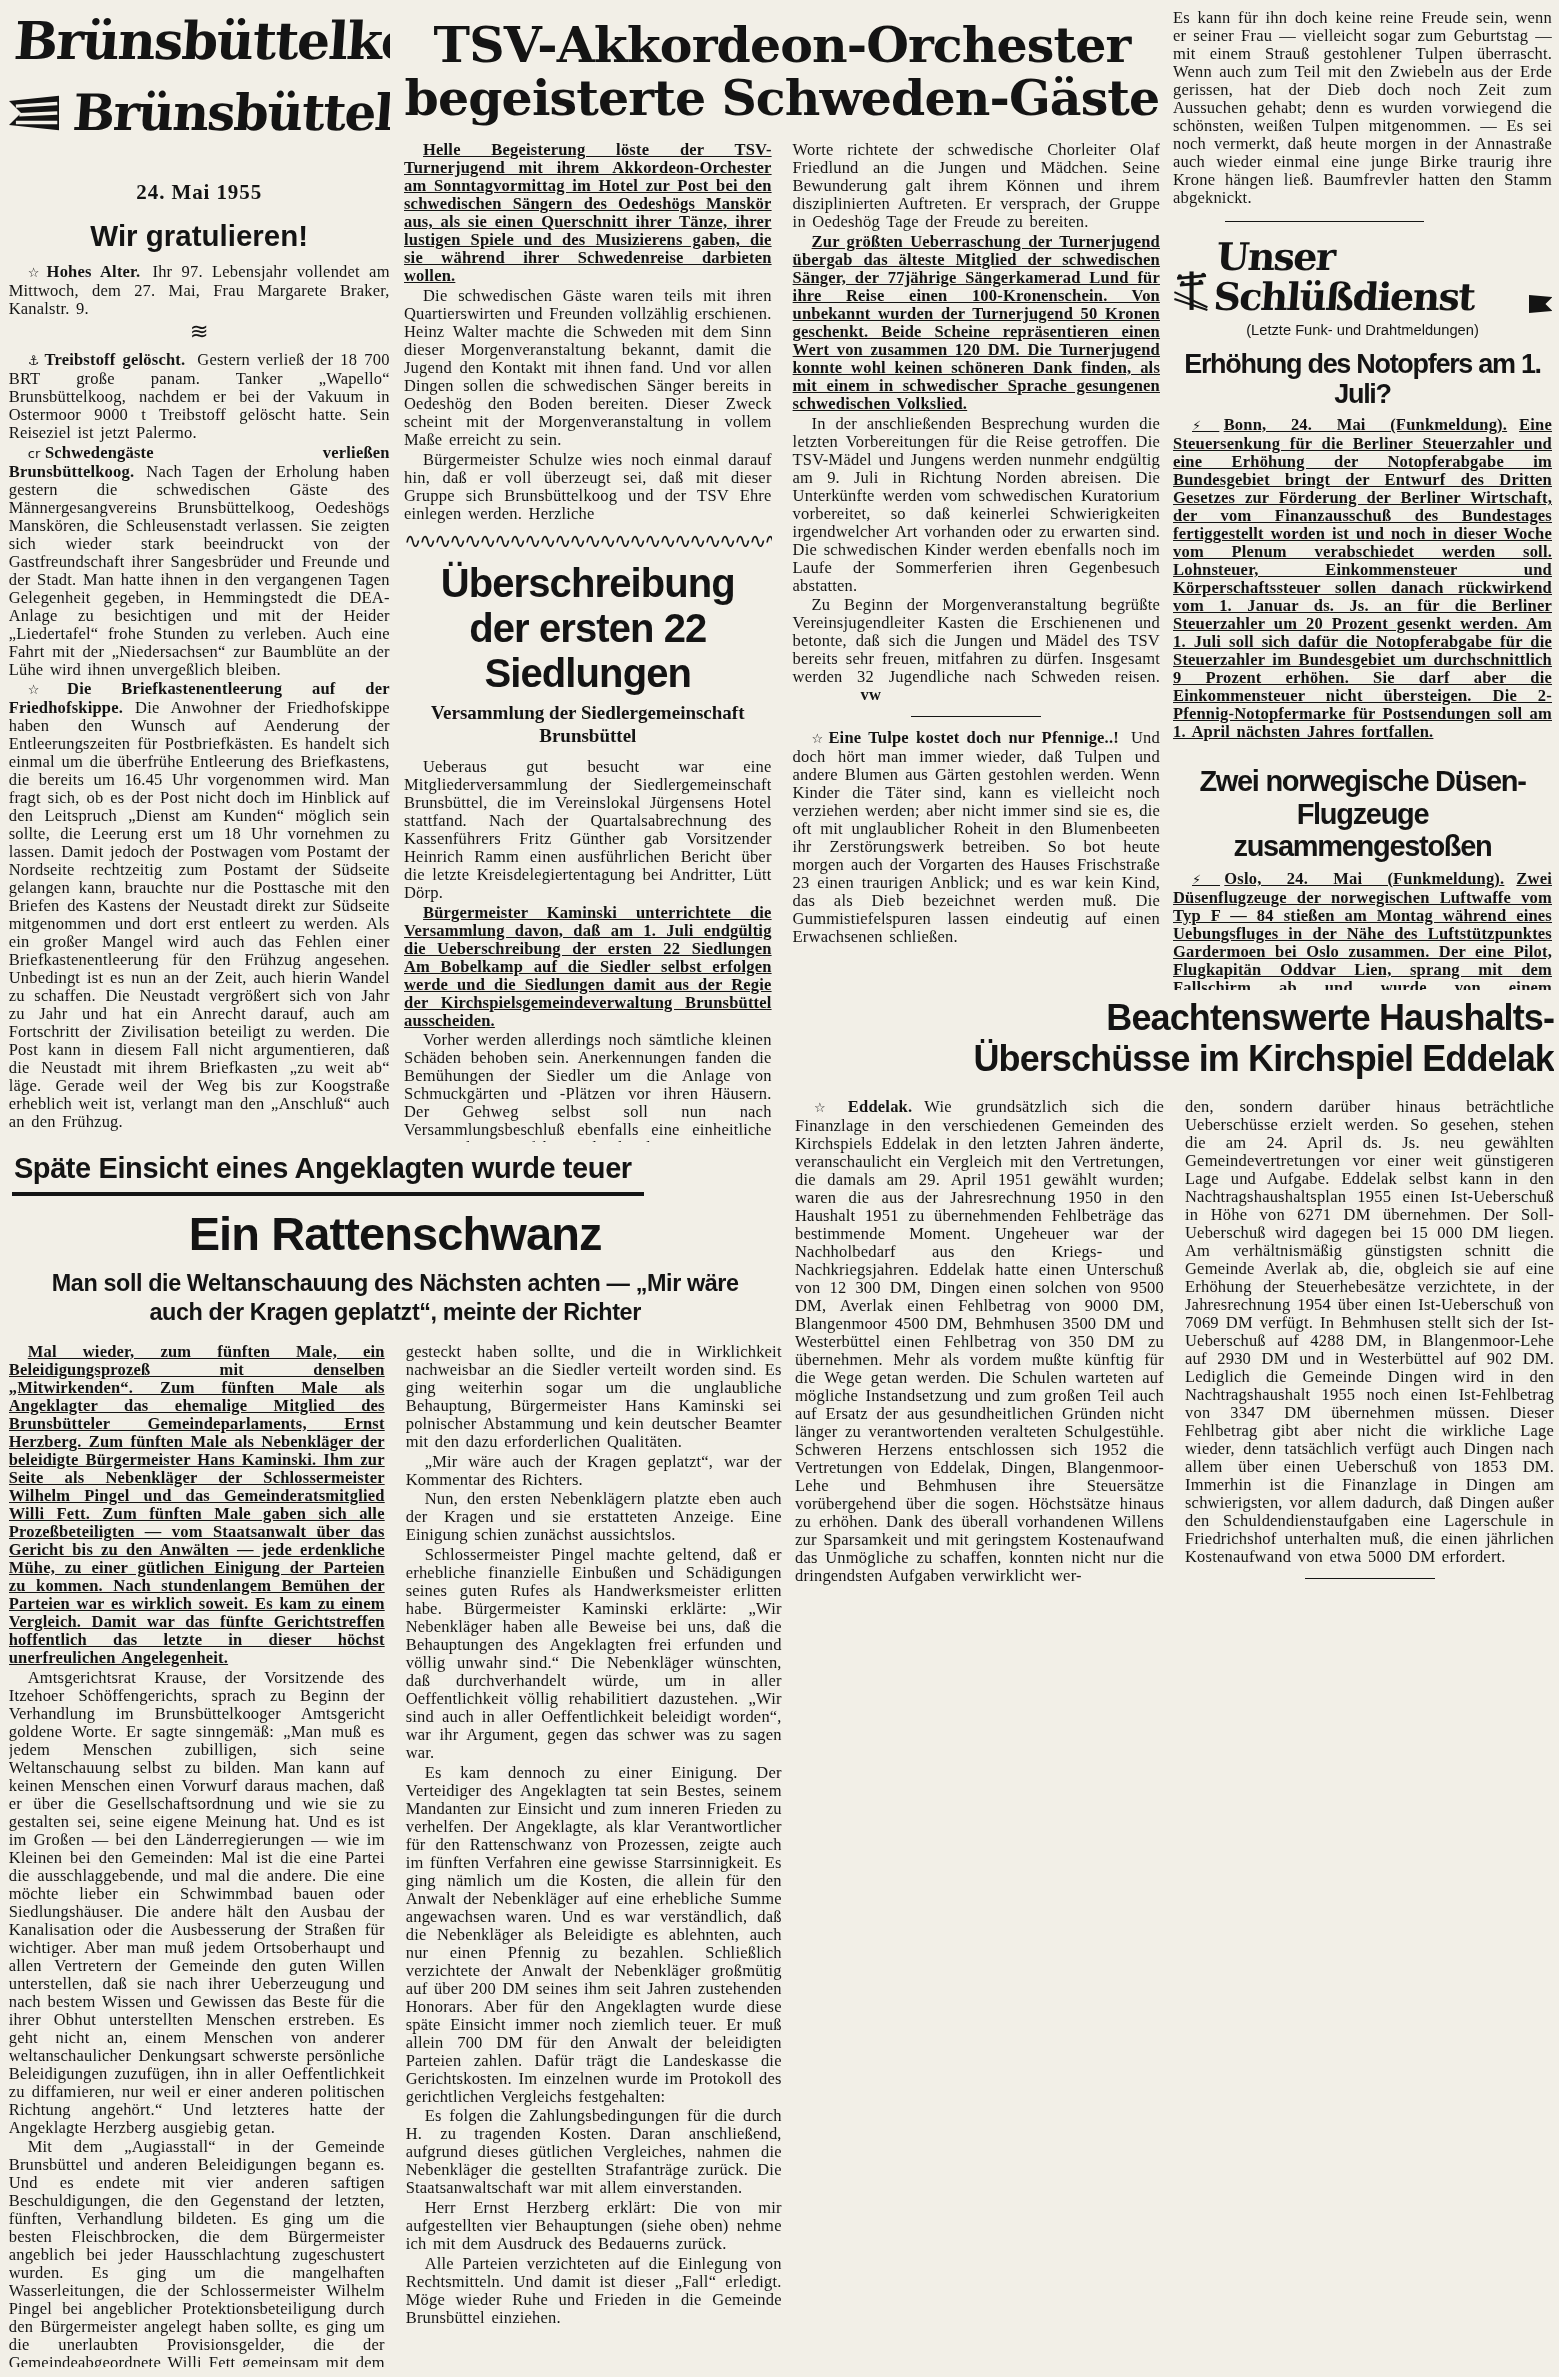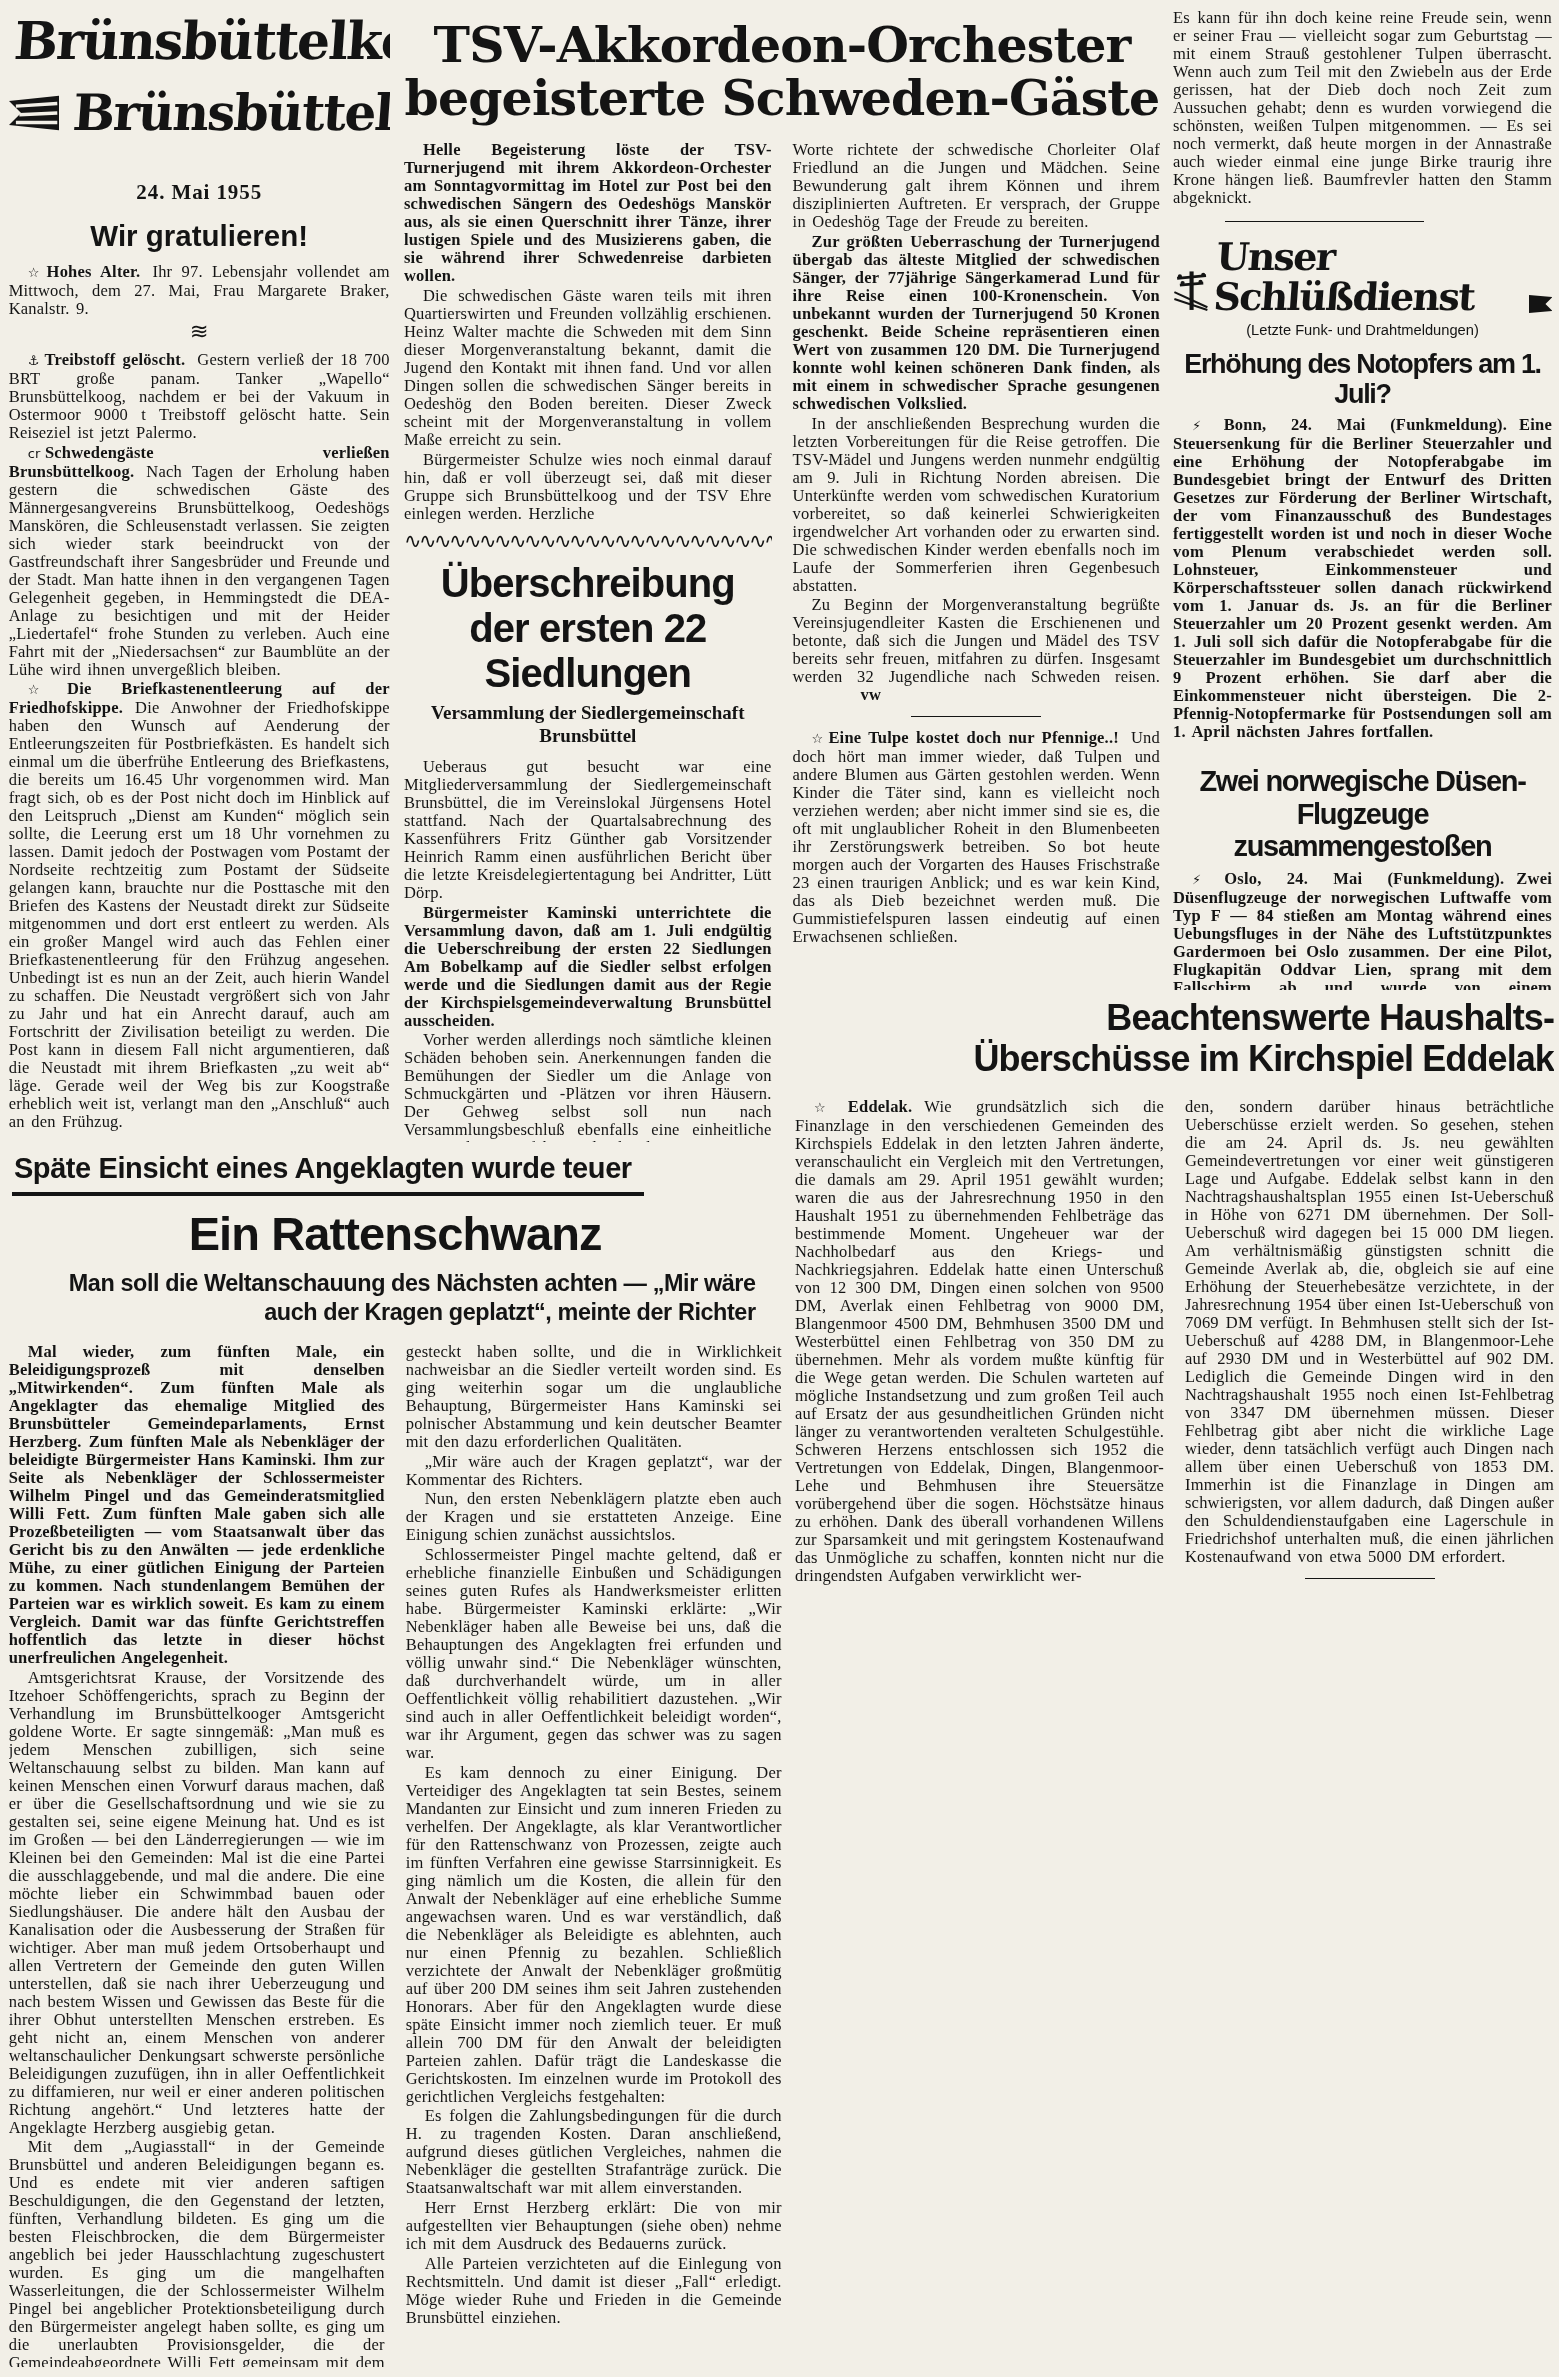--- a/index.html
+++ b/index.html
@@ -7,21 +7,21 @@
     position:relative;width:1560px;height:2377px;margin:0 auto;
     background:#f2efe7;color:#141414;
     font-family:"Liberation Serif",serif;overflow:hidden;
   }
   
   .para{
     margin:0 0 1.7px 0;text-align:justify;text-indent:19px;
     font-size:16.5px;line-height:18px;word-spacing:2.2px;letter-spacing:0.2px;
   }
   .para.no-indent{text-indent:0;}
-  .para.bold{font-weight:bold;}
+  .para.bold{font-weight:bold;text-decoration:underline;}
   .para .marker{font-family:"DejaVu Sans",sans-serif;font-size:13px;padding-right:4.3px;font-weight:normal;}
   .para b{padding-right:12px;}
   .para .sign{display:inline-block;margin-left:49px;font-weight:bold;}
   
   .abs{position:absolute;overflow:hidden;}
   #col1{left:8.7px;top:14px;width:381px;height:1126px;}
   #center{left:404px;top:14px;width:756px;height:1128px;}
   #col4{left:1173px;top:8.7px;width:379px;height:981px;}
   #bottomleft{left:8.7px;top:1152px;width:773px;height:1215px;}
   #eddelak{left:795px;top:993px;width:759px;height:875px;}
@@ -41,21 +41,21 @@
     font-size:49px;line-height:1.07;letter-spacing:-0.9px;margin:5.2px 0 17.3px 0;}
   .h-sans-xl{font-family:"Liberation Sans",sans-serif;font-weight:bold;text-align:center;
     font-size:47px;line-height:1.12;margin:12px 0 8.7px 0;letter-spacing:-0.9px;}
   .h-sans-lg{font-family:"Liberation Sans",sans-serif;font-weight:bold;text-align:right;
     font-size:36px;line-height:1.15;margin:3.5px 0 19px 0;letter-spacing:-0.9px;}
   .h-sans-md{font-family:"Liberation Sans",sans-serif;font-weight:bold;text-align:center;
     font-size:40px;line-height:1.12;margin:8.7px 0 7px 0;letter-spacing:-0.9px;}
   .h-cond{font-family:"Liberation Sans",sans-serif;font-weight:bold;text-align:center;
     font-size:25px;line-height:1.12;letter-spacing:-1.3px;margin:10.4px 0 7px 0;}
   .subhead-serif{font-weight:bold;text-align:center;font-size:19px;line-height:22.5px;margin:1.7px 0 10.4px 0;}
-  .subhead-sans{font-family:"Liberation Sans",sans-serif;font-weight:bold;text-align:right;
+  .subhead-sans{font-family:"Liberation Sans",sans-serif;font-weight:bold;text-align:center;
     font-size:23.4px;line-height:29px;margin:3.5px 26px 15.6px 26px;letter-spacing:-0.4px;}
   .kicker{font-family:"Liberation Sans",sans-serif;font-weight:bold;font-size:29px;
     letter-spacing:-0.4px;display:inline-block;border-bottom:4.3px solid #141414;
     padding:0 12px 7px 1.7px;margin-left:3.5px;}
   .section-title{font-family:"Liberation Sans",sans-serif;font-weight:bold;text-align:center;
     font-size:29.5px;margin:14px 0 10.4px 0;}
   .schluss-head{display:flex;align-items:flex-end;justify-content:center;gap:5.2px;margin-top:15.6px;}
   .schluss-title{font-size:38px;line-height:40px;letter-spacing:-1.7px;}
   .schluss-sub{text-align:center;font-size:14.7px;margin:5.2px 0 8.7px 0;font-family:"Liberation Sans",sans-serif;}
   

